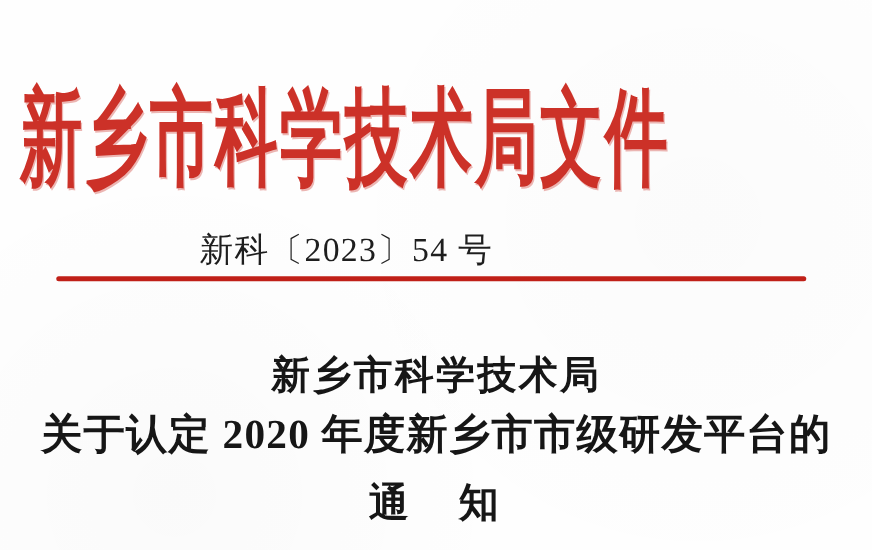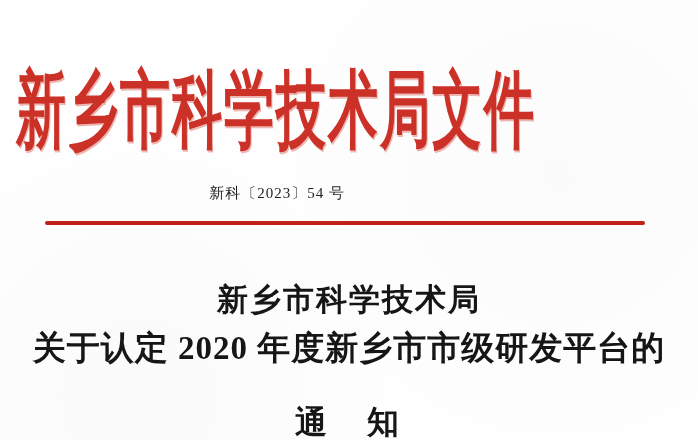--- a/index.html
+++ b/index.html
@@ -43,21 +43,21 @@
     text-shadow: 1px 1px 0 rgba(204, 49, 40, 0.35);
   }
 
   
   .doc-number {
     position: absolute;
     top: 184px;
     left: 0;
     width: 554px;
     text-align: center;
-    font-size: 15px;
+    font-size: 27px;
     letter-spacing: 1px;
     color: #1e1e1e;
     line-height: 1.2;
   }
 
   
   .red-line {
     position: absolute;
     top: 221px;
     left: 45px;
@@ -84,21 +84,20 @@
   }
   .title-line-2 {
     top: 330px;
     font-size: 33px;
     letter-spacing: 1px;
   }
   .title-line-3 {
     top: 384px;
     font-size: 32px;
     letter-spacing: 4px;
-    margin-top: 20px;
   }
 </style>
 </head>
 <body>
 
 <div class="page">
 
   <div class="banner-wrap">
     <span class="banner" style="color: rgb(204, 49, 40);">新乡市科学技术局文件</span>
   </div>

